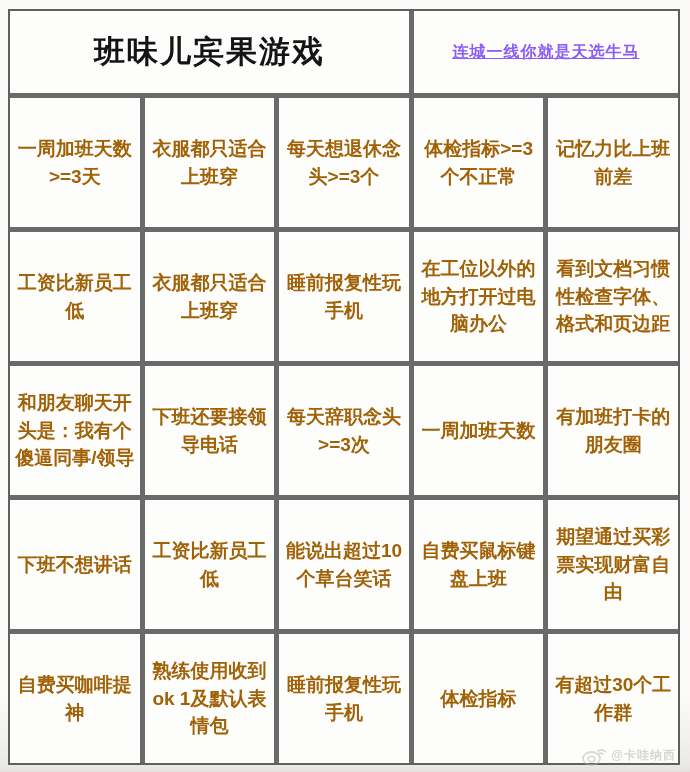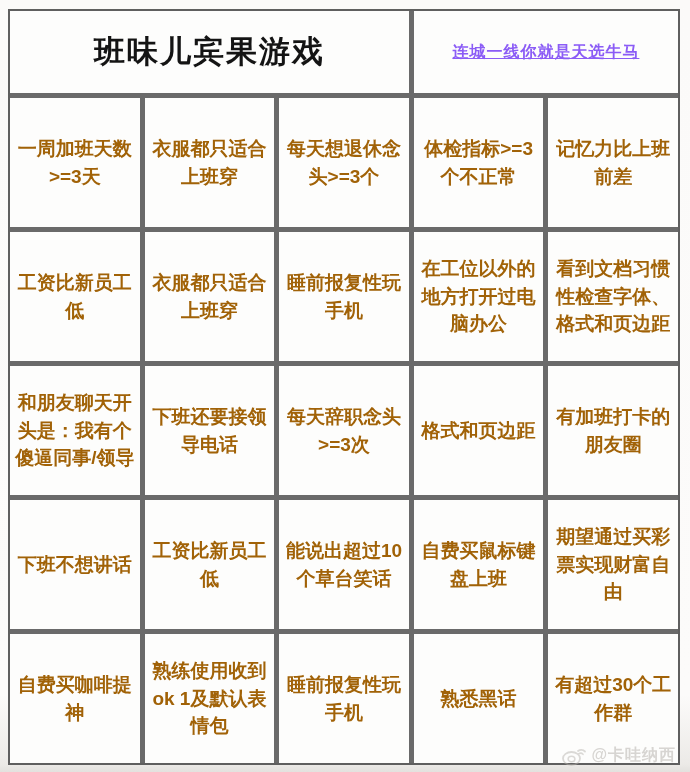--- a/index.html
+++ b/index.html
@@ -67,21 +67,21 @@
   }
   .watermark {
     position: absolute;
     right: 14px;
     bottom: 6px;
     display: flex;
     align-items: center;
     gap: 4px;
     color: #b9b5b0;
     opacity: 0.55;
-    font-size: 16px;
+    font-size: 12px;
     font-weight: 700;
     letter-spacing: 1px;
     pointer-events: none;
   }
   .watermark svg { display: block; opacity: 0.9; }
 </style>
 </head>
 <body>
 
 <div class="photo">
@@ -99,33 +99,33 @@
 
     <div class="cell">工资比新员工低</div>
     <div class="cell">衣服都只适合上班穿</div>
     <div class="cell">睡前报复性玩手机</div>
     <div class="cell">在工位以外的地方打开过电脑办公</div>
     <div class="cell">看到文档习惯性检查字体、格式和页边距</div>
 
     <div class="cell">和朋友聊天开头是：我有个傻逼同事/领导</div>
     <div class="cell">下班还要接领导电话</div>
     <div class="cell">每天辞职念头&gt;=3次</div>
-    <div class="cell">格式和页边距</div>
+    <div class="cell">一周加班天数</div>
     <div class="cell">有加班打卡的朋友圈</div>
 
     <div class="cell">下班不想讲话</div>
     <div class="cell">工资比新员工低</div>
     <div class="cell">能说出超过10个草台笑话</div>
     <div class="cell">自费买鼠标键盘上班</div>
     <div class="cell">期望通过买彩票实现财富自由</div>
 
     <div class="cell">自费买咖啡提神</div>
     <div class="cell">熟练使用收到ok 1及默认表情包</div>
     <div class="cell">睡前报复性玩手机</div>
-    <div class="cell">熟悉黑话</div>
+    <div class="cell">体检指标</div>
     <div class="cell">有超过30个工作群</div>
 
   </div>
 
   <div class="watermark">
     <span>
       <svg width="26" height="21" viewBox="0 0 26 21" fill="none" xmlns="http://www.w3.org/2000/svg">
         <ellipse cx="10.5" cy="13.5" rx="8.5" ry="6.5" stroke="#b9b5b0" stroke-width="1.8"></ellipse>
         <ellipse cx="10.5" cy="14" rx="3.4" ry="2.8" stroke="#b9b5b0" stroke-width="1.5"></ellipse>
         <path d="M17 6 C19 4.5, 22 4.5, 24 6.5" stroke="#b9b5b0" stroke-width="1.8" stroke-linecap="round" fill="none"></path>

